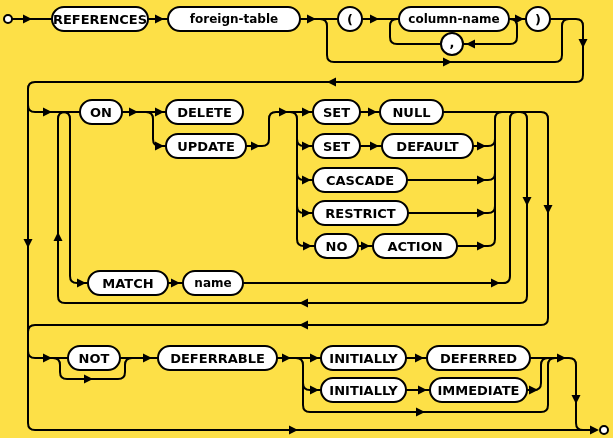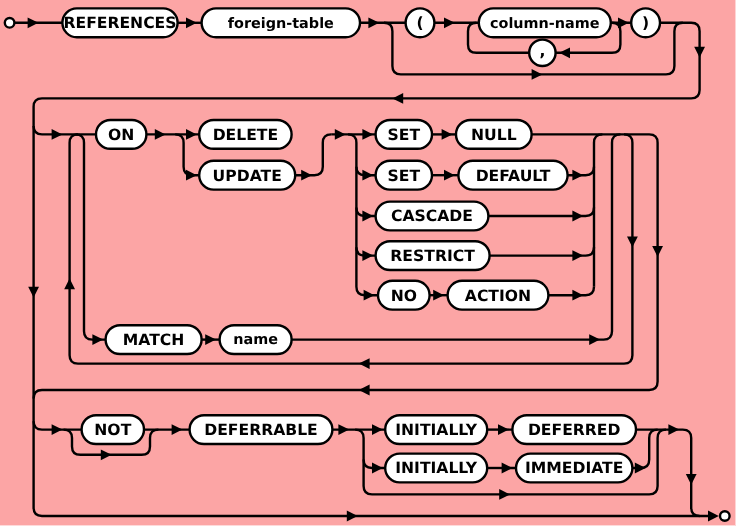--- a/index.html
+++ b/index.html
@@ -1,16 +1,16 @@
 <!DOCTYPE html>
 <html><head>
 <meta charset="utf-8">
 <style>
   html,body{margin:0;padding:0;background:#ffffff;}
-  .stage{width:613px;height:438px;background:#fca5a5;position:relative;overflow:hidden;}
+  .stage{width:613px;height:438px;background:#fde047;position:relative;overflow:hidden;}
   svg{display:block;}
   .rail{stroke:#000;stroke-width:2;fill:none;}
   .node{stroke:#000;stroke-width:2;fill:#fff;}
   .ah{fill:#000;stroke:none;}
   .kw{font-family:"DejaVu Sans","Liberation Sans",sans-serif;font-weight:bold;font-size:13px;fill:#000;text-anchor:middle;}
   .nt{font-family:"DejaVu Sans","Liberation Sans",sans-serif;font-weight:bold;font-size:12px;fill:#000;text-anchor:middle;}
   .pn{font-family:"DejaVu Sans","Liberation Sans",sans-serif;font-weight:bold;font-size:13px;fill:#000;text-anchor:middle;}
 </style>
 </head>
 <body>

